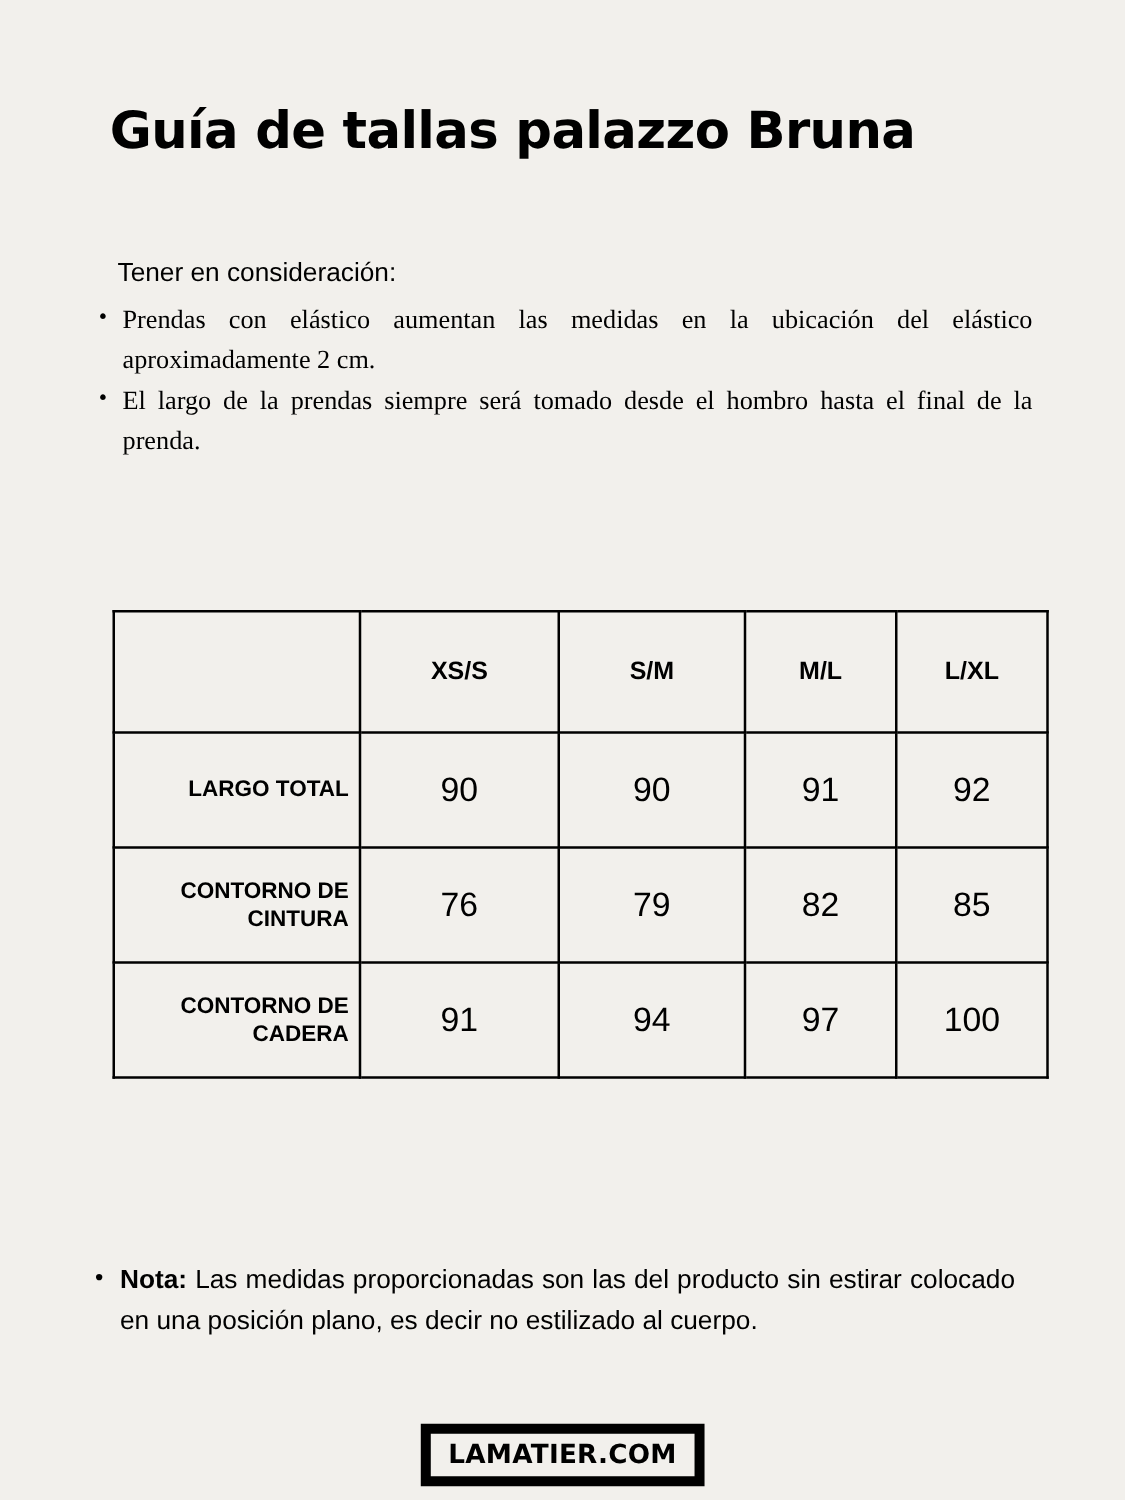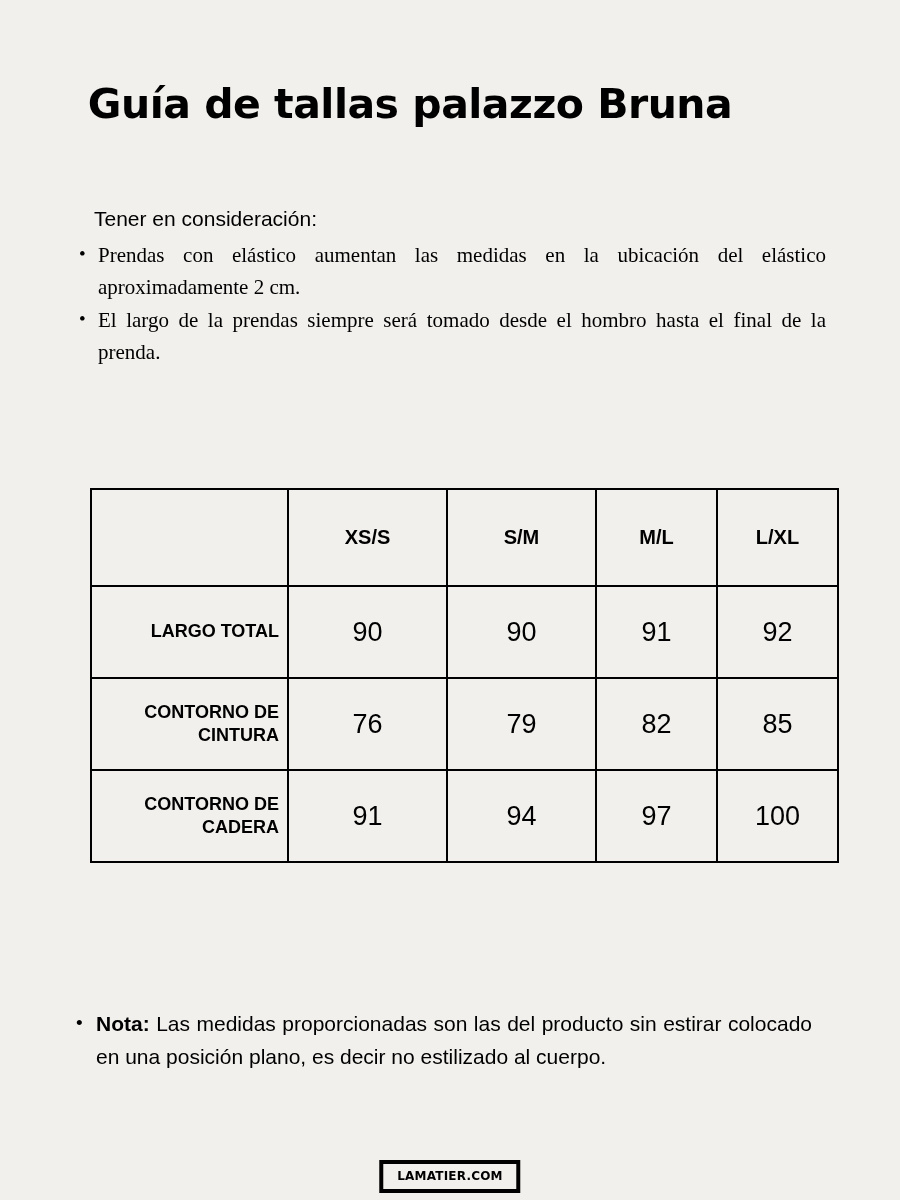--- a/index.html
+++ b/index.html
@@ -146,29 +146,28 @@
   .footnote b {
     font-weight: bold;
   }
 
   
   .brand {
     position: absolute;
     top: 1139px;
     left: 50%;
     transform: translateX(-50%);
-    border: 4px solid #000000;
+    border: 8px solid #000000;
     padding: 6px 14px 7px 14px;
-    font-size: 12px;
+    font-size: 21px;
     font-weight: bold;
     letter-spacing: 0.2px;
     font-family: "DejaVu Sans", sans-serif;
     background: transparent;
     line-height: 1;
-    margin-top: 21px;
   }
 </style>
 </head>
 <body>
 
 <div class="page">
 
   <h1 class="title">Guía de tallas palazzo Bruna</h1>
 
   <div class="notes">

